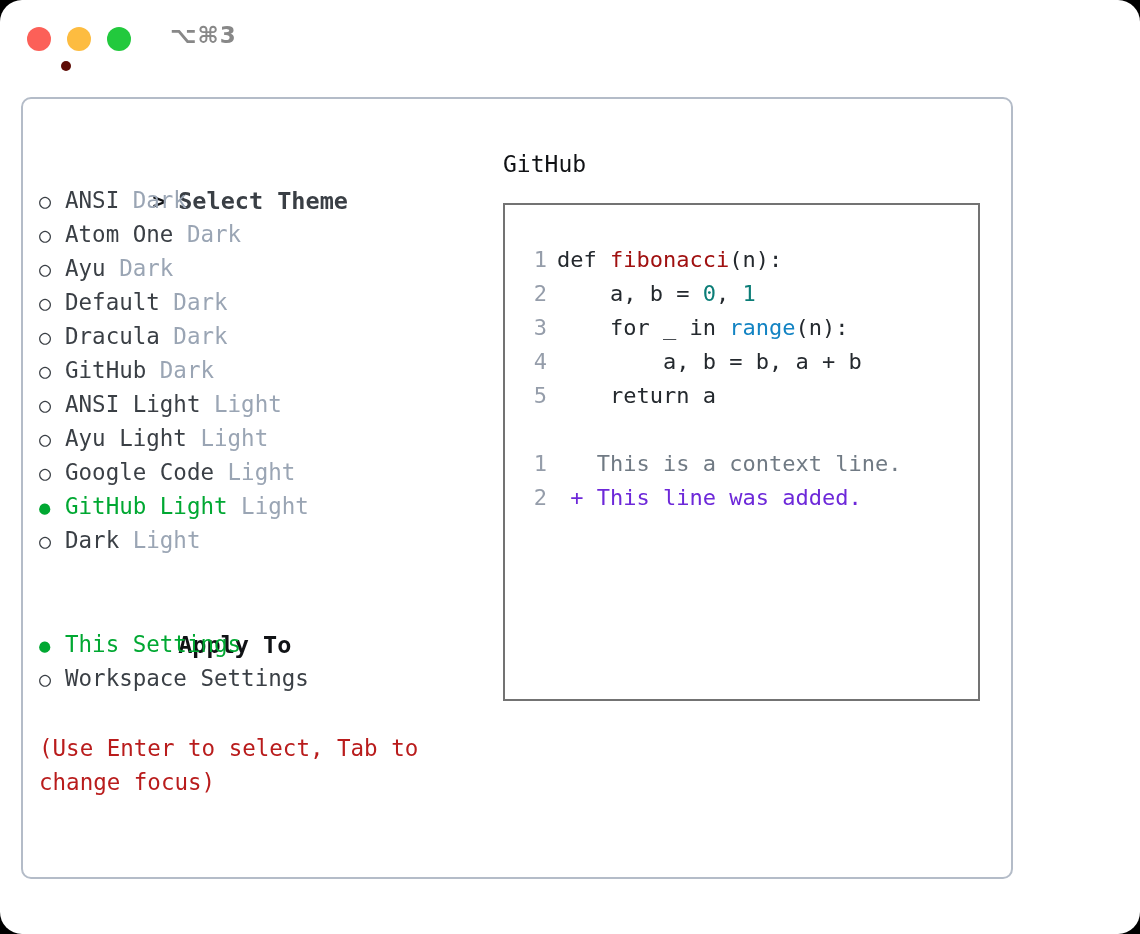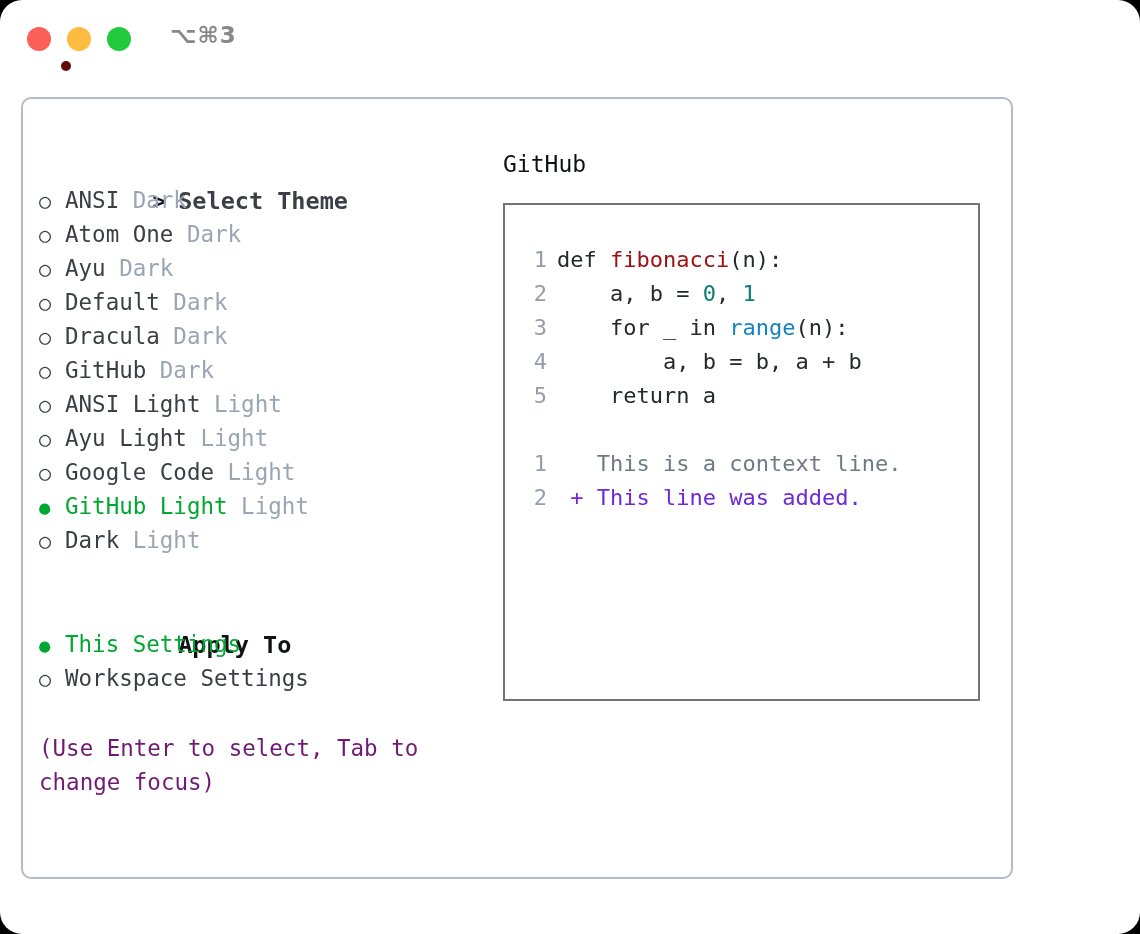--- a/index.html
+++ b/index.html
@@ -120,21 +120,21 @@
   #apply-head {
     margin-top: 34px;
   }
   #apply-head .bullet { color: transparent; }
   #apply-head .label { color: #101215; }
 
   #hint {
     margin-top: 36px;
     font-size: 22.5px;
     line-height: 34px;
-    color: #701a75;
+    color: #b91c1c;
     width: 410px;
   }
 
   
   #right-col {
     position: absolute;
     left: 480px;
     top: 48px;
     width: 500px;
   }

